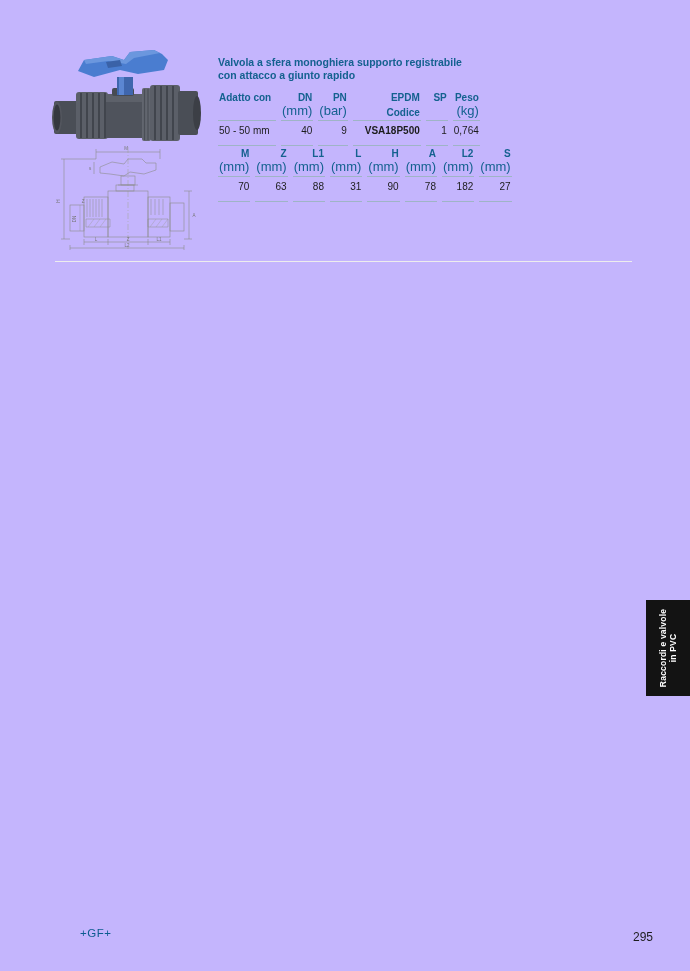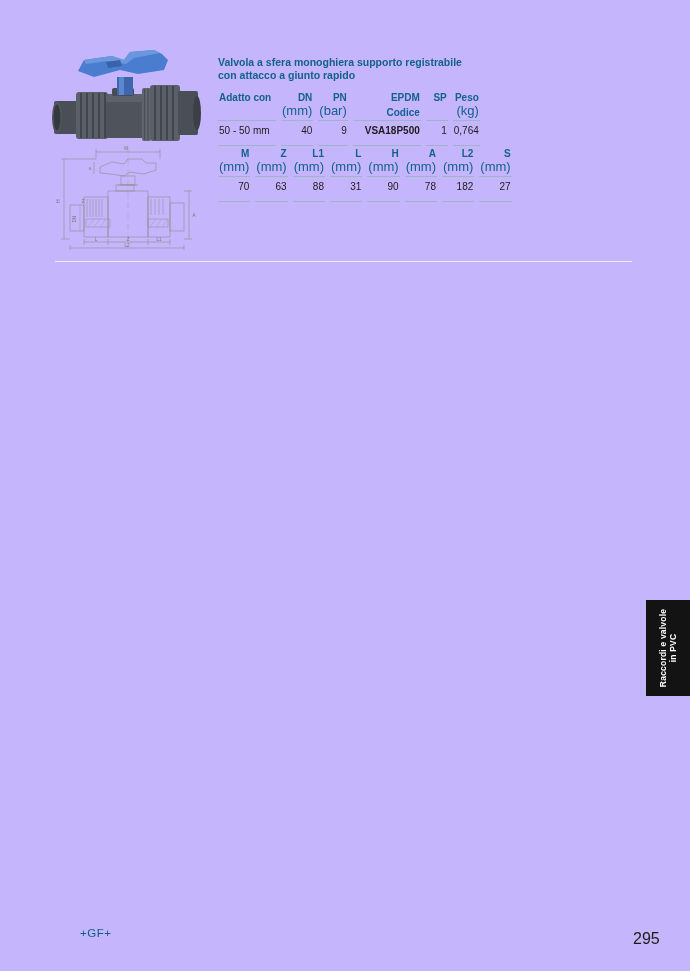--- a/index.html
+++ b/index.html
@@ -46,21 +46,21 @@
   .side-tab-inner {
     position:absolute; left:50%; top:50%; width:96px; height:44px;
     transform:translate(-50%,-50%) rotate(-90deg);
     display:flex; flex-direction:column; justify-content:center; align-items:center;
   }
   .side-tab-inner span {
     color:#ffffff; font-size:8.5px; font-weight:bold; line-height:10px; letter-spacing:.2px;
   }
   
   .brand { position:absolute; left:80px; top:927px; color:#0d5c8f; font-size:11.5px; font-weight:normal; letter-spacing:.5px; }
-  .page-number { position:absolute; left:633px; top:930px; color:#1c1c1c; font-size:16px; }
+  .page-number { position:absolute; left:633px; top:930px; color:#1c1c1c; font-size:12px; }
   
   svg text { font-family:"Liberation Sans", sans-serif; }
 </style>
 </head>
 <body>
 
 <div class="page">
 
   <div class="photo">
     <svg viewBox="0 0 152 102" width="152" height="102">

